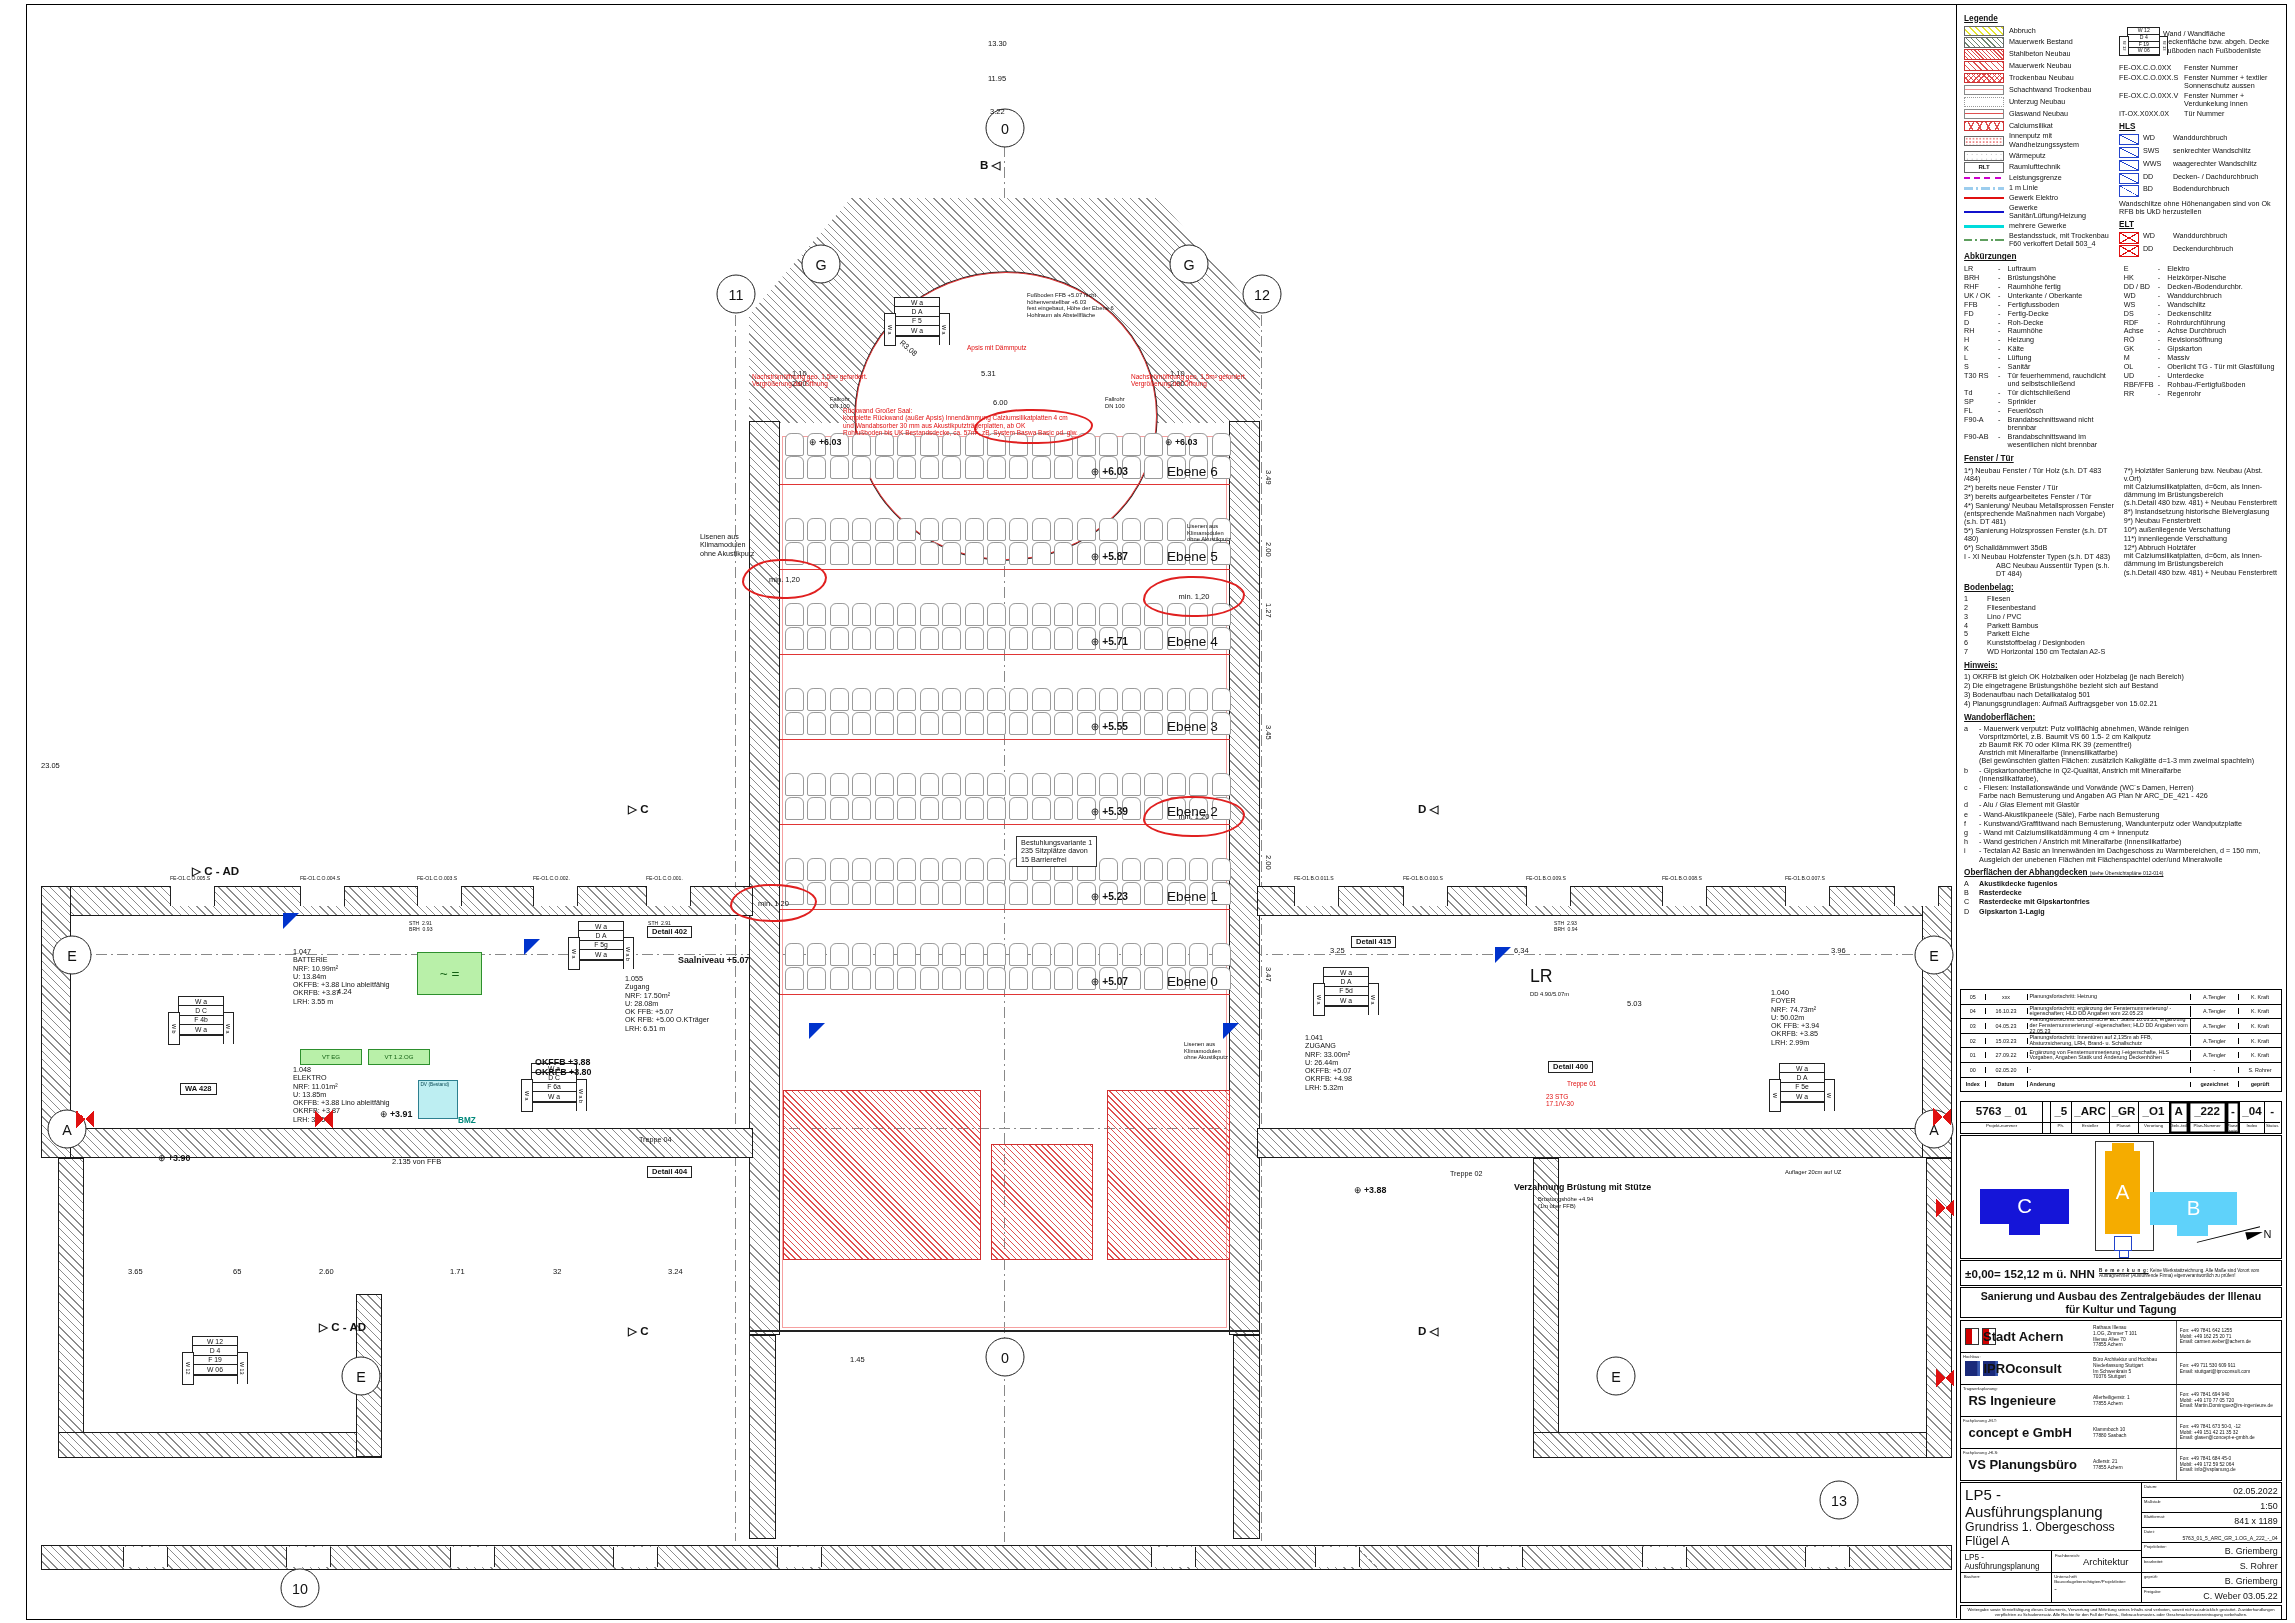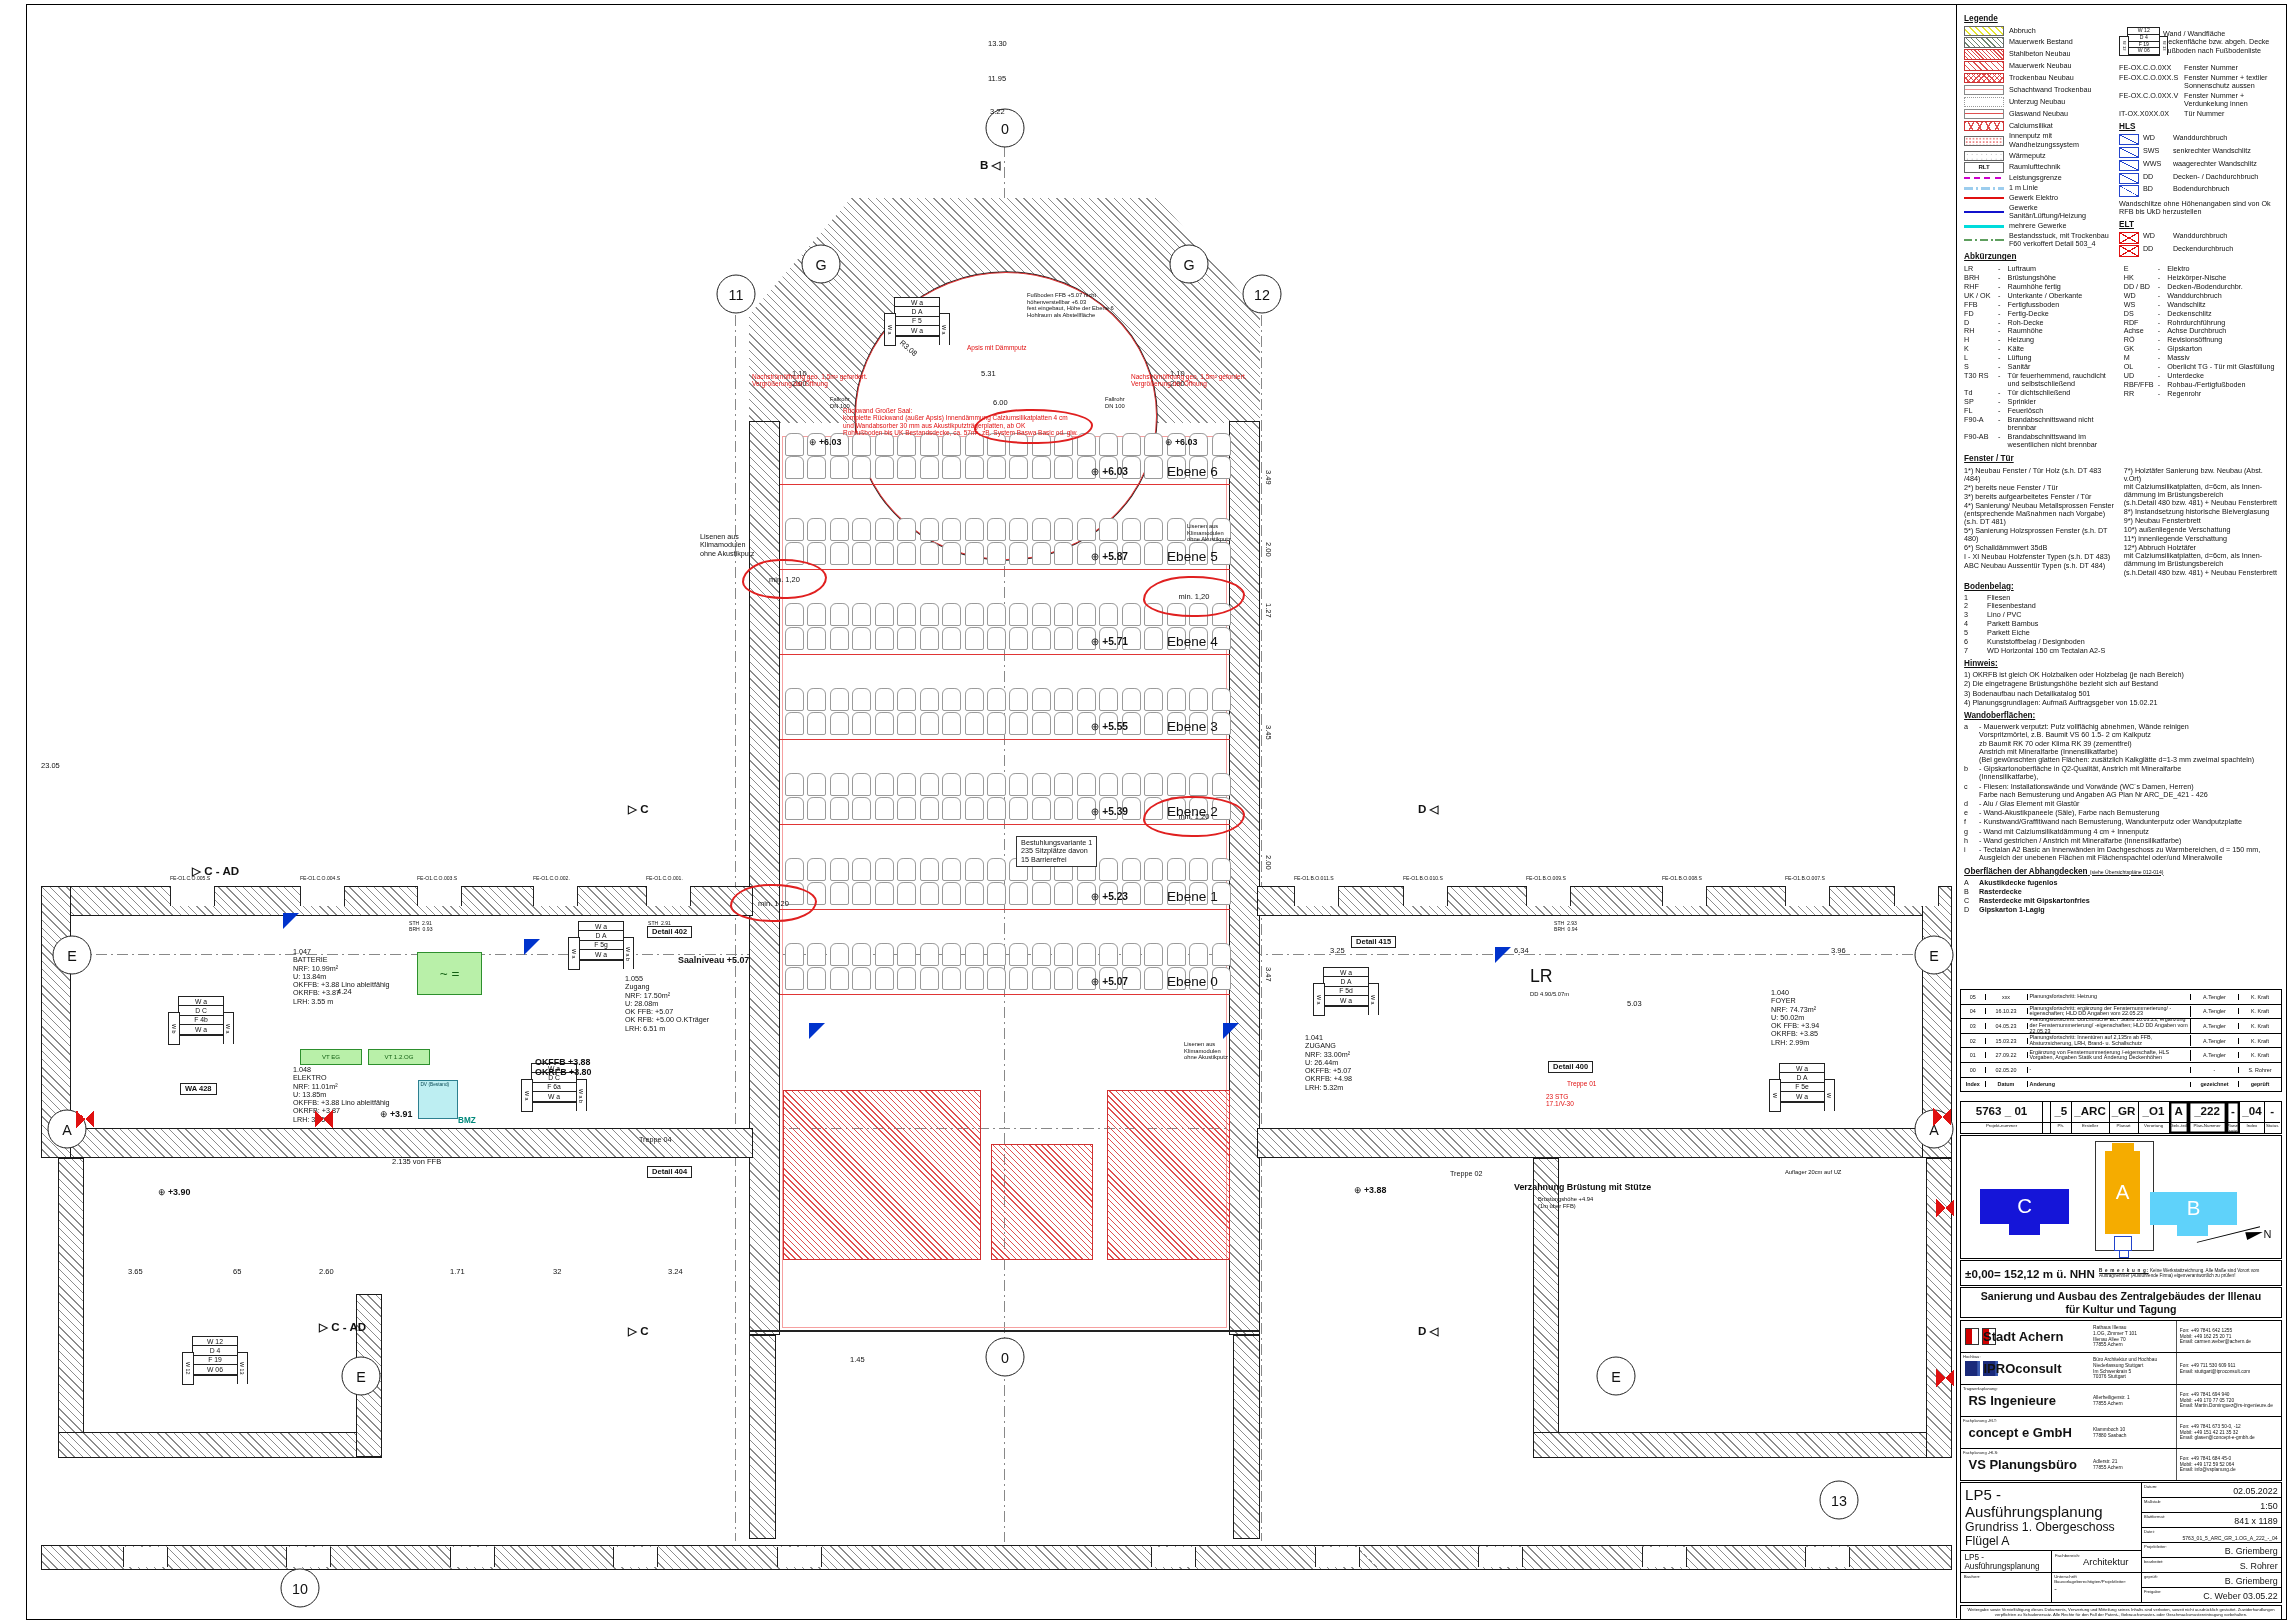--- a/index.html
+++ b/index.html
@@ -755,21 +755,21 @@
         <div class="ann vt" style="left: 368px; top: 1049px; width: 60px; height: 13.6px;">VT 1.2.OG</div>
         <div class="ann vt bigvt" style="left: 417px; top: 952px; width: 63px; height: 41px;">~   =</div>
         <div class="ann dv" style="left: 418px; top: 1080px; width: 35px; height: 34px;">DV (Bestand)</div>
         <div class="ann det" style="left: 180px; top: 1083px;">WA 428</div>
         <div class="ann det" style="left: 647px; top: 926px;">Detail 402</div>
         <div class="ann det" style="left: 647px; top: 1166px;">Detail 404</div>
         <div class="ann det" style="left: 1548px; top: 1061px;">Detail 400</div>
         <div class="ann det" style="left: 1351px; top: 936px;">Detail 415</div>
         <div class="ann rl" style="left: 639px; top: 1136px;">Treppe 04</div>
         <div class="ann elev" style="left: 380px; top: 1109px;">+3.91</div>
-        <div class="ann elev" style="left: 158px; top: 1187px;">+3.90</div>
+        <div class="ann elev" style="left: 158px; top: 1153px;">+3.90</div>
         <div class="ann elev" style="left: 1354px; top: 1185px;">+3.88</div>
         <div class="ann m" style="left: 535px; top: 1057px;">OKFFB +3.88
 OKRFB +3.80</div>
         <div class="ann rl" style="left: 1305px; top: 1034px;">1.041
 ZUGANG
 NRF:   33.00m²
 U:      26.44m
 OKFFB: +5.07
 OKRFB: +4.98
 LRH: 5.32m</div>
@@ -1213,21 +1213,21 @@
 
       <p style="white-space:pre-line;">1*) Neubau Fenster / Tür Holz (s.h. DT 483 /484)</p>
           <p style="white-space:pre-line;">2*) bereits neue Fenster / Tür</p>
           <p style="white-space:pre-line;">3*) bereits aufgearbeitetes Fenster / Tür</p>
           <p style="white-space:pre-line;">4*) Sanierung/ Neubau Metallsprossen Fenster
 (entsprechende Maßnahmen nach Vorgabe)
 (s.h. DT 481)</p>
           <p style="white-space:pre-line;">5*) Sanierung Holzsprossen Fenster (s.h. DT 480)</p>
           <p style="white-space:pre-line;">6*) Schalldämmwert 35dB</p>
           <p style="white-space:pre-line;">I - XI   Neubau Holzfenster Typen (s.h. DT 483)</p>
-          <p style="white-space:pre-line;">ABC   Neubau Aussentür Typen (s.h. DT 484)</p>
+          <p style="white-space:pre-line;margin-left:32px;">ABC   Neubau Aussentür Typen (s.h. DT 484)</p>
         </div>
       <div class="ft-col">
 
       <p style="white-space:pre-line;">7*) Holztäfer Sanierung bzw. Neubau (Abst. v.Ort)
 mit Calziumsilikatplatten, d=6cm, als Innen-
 dämmung im Brüstungsbereich
 (s.h.Detail 480 bzw. 481) + Neubau Fensterbrett</p>
           <p style="white-space:pre-line;">8*) Instandsetzung historische Bleiverglasung</p>
           <p style="white-space:pre-line;">9*) Neubau Fensterbrett</p>
           <p style="white-space:pre-line;">10*) außenliegende Verschattung</p>

